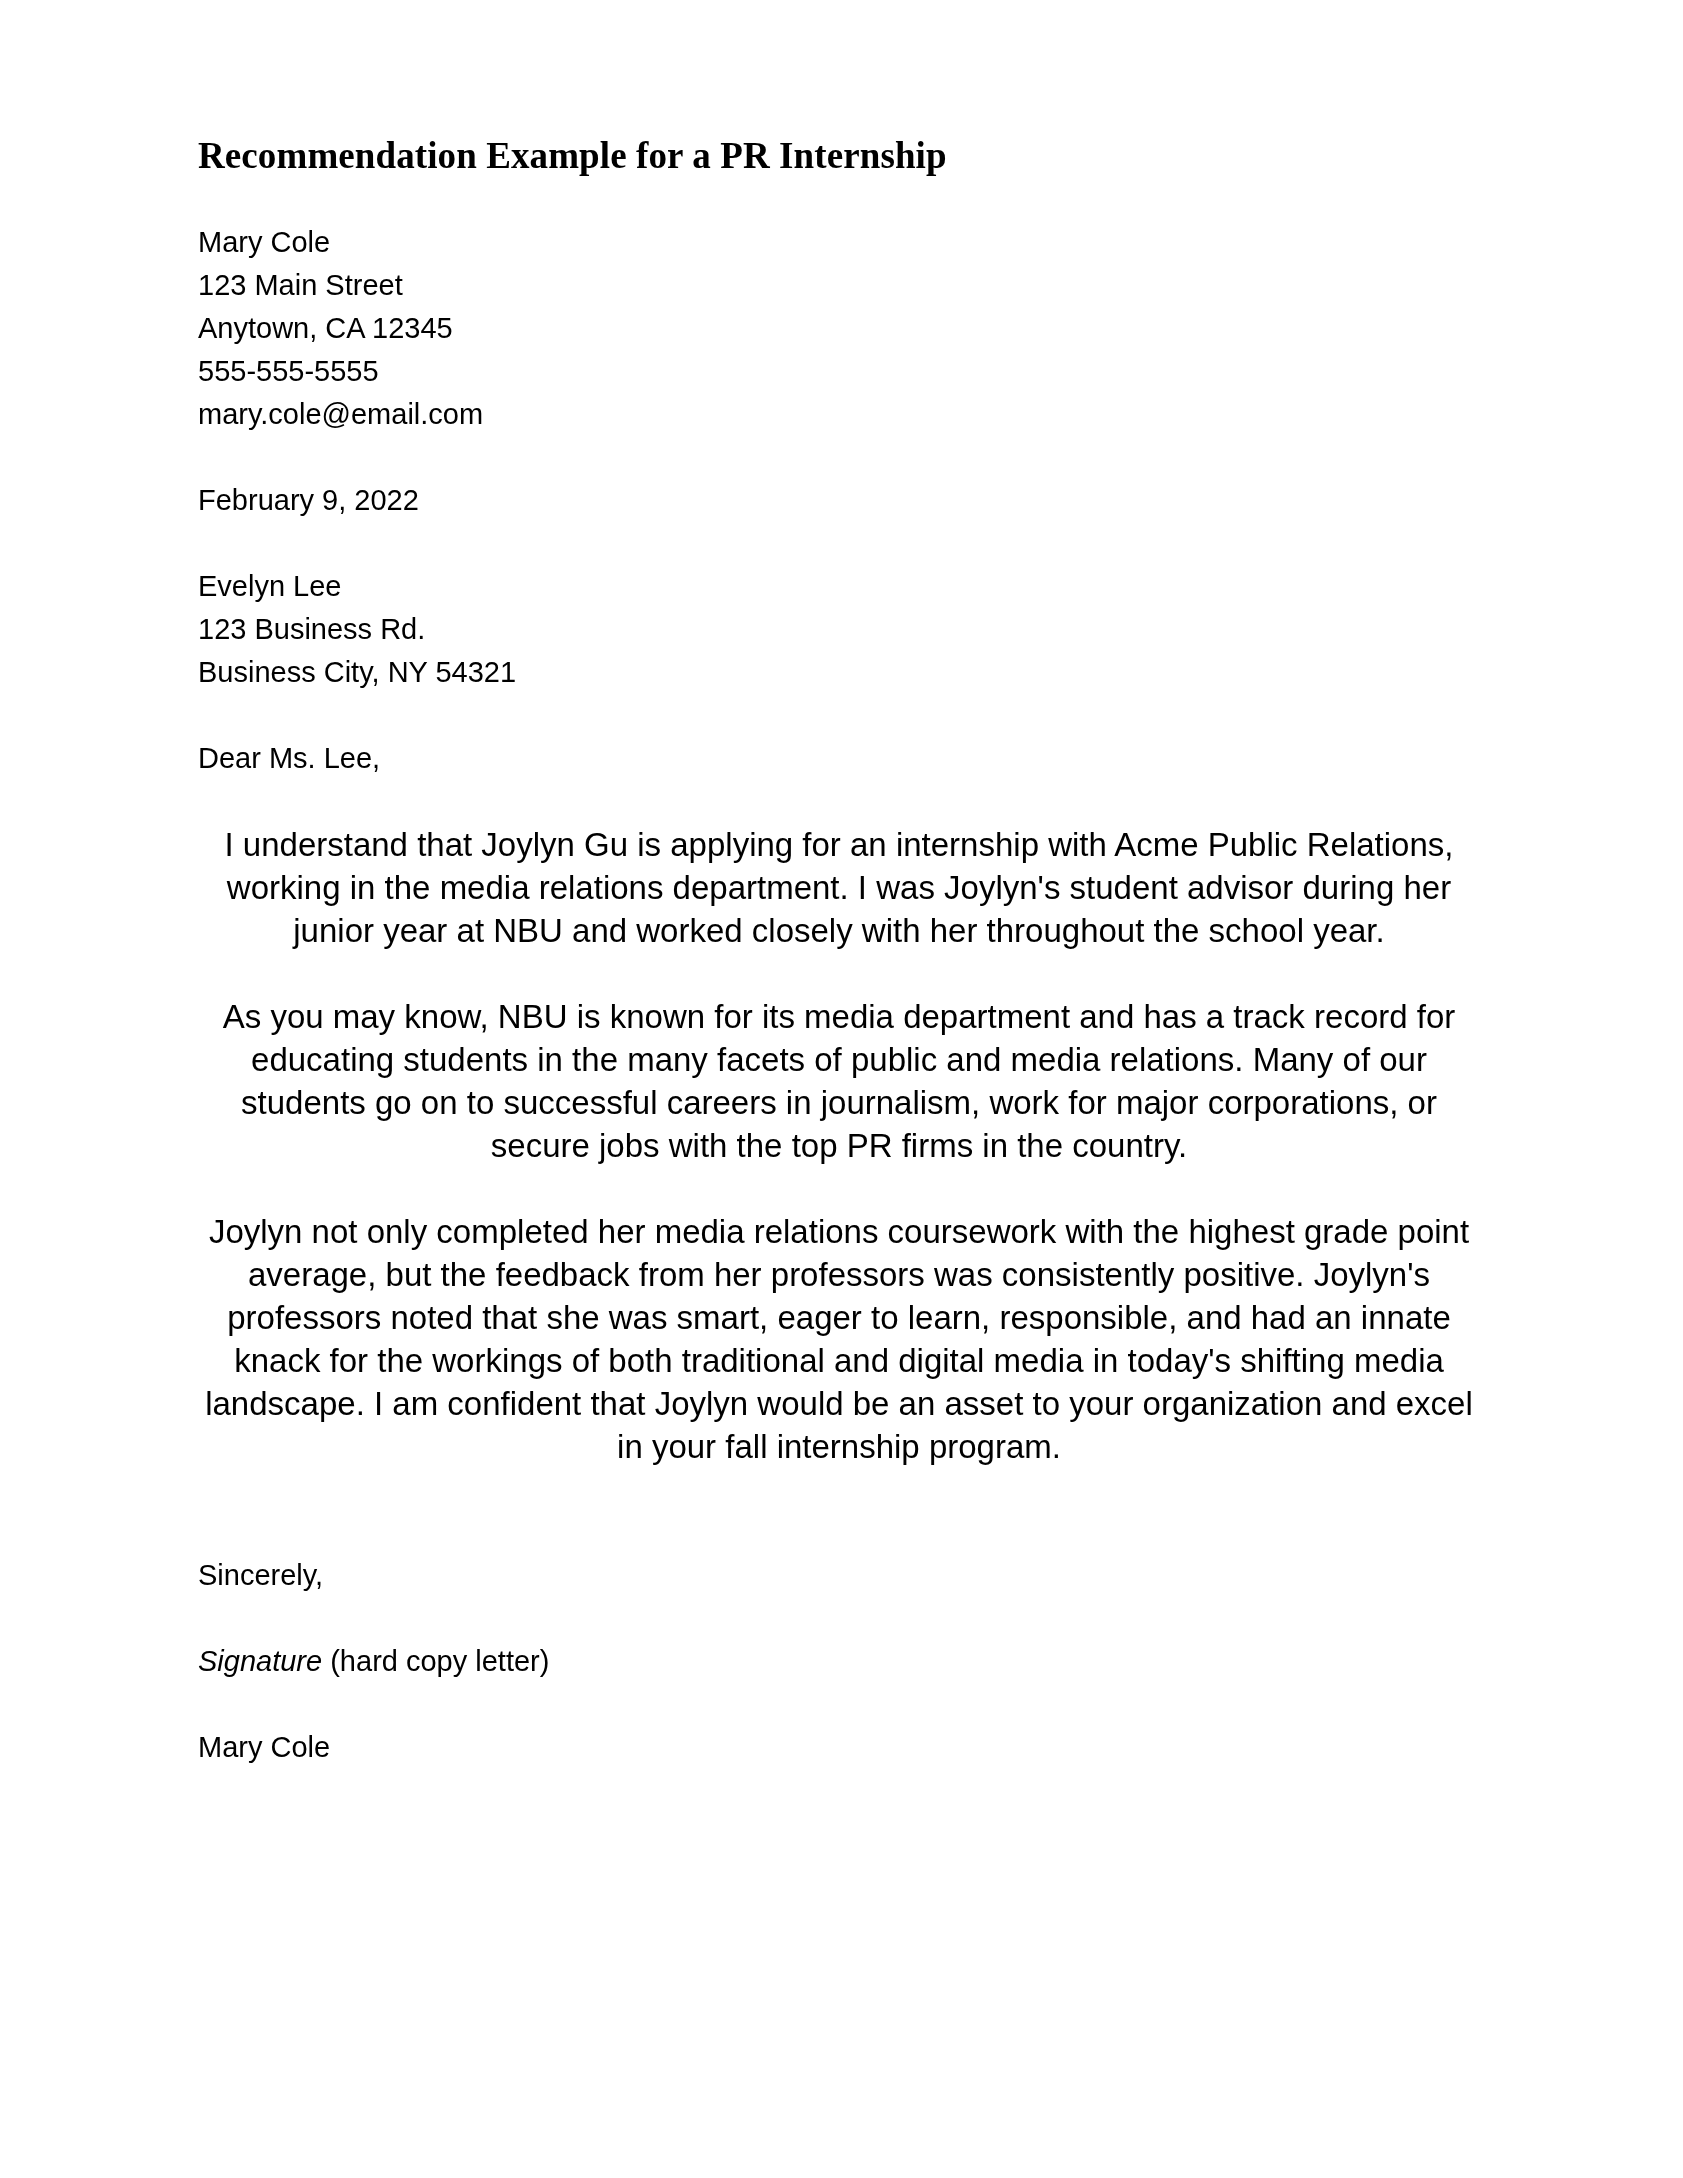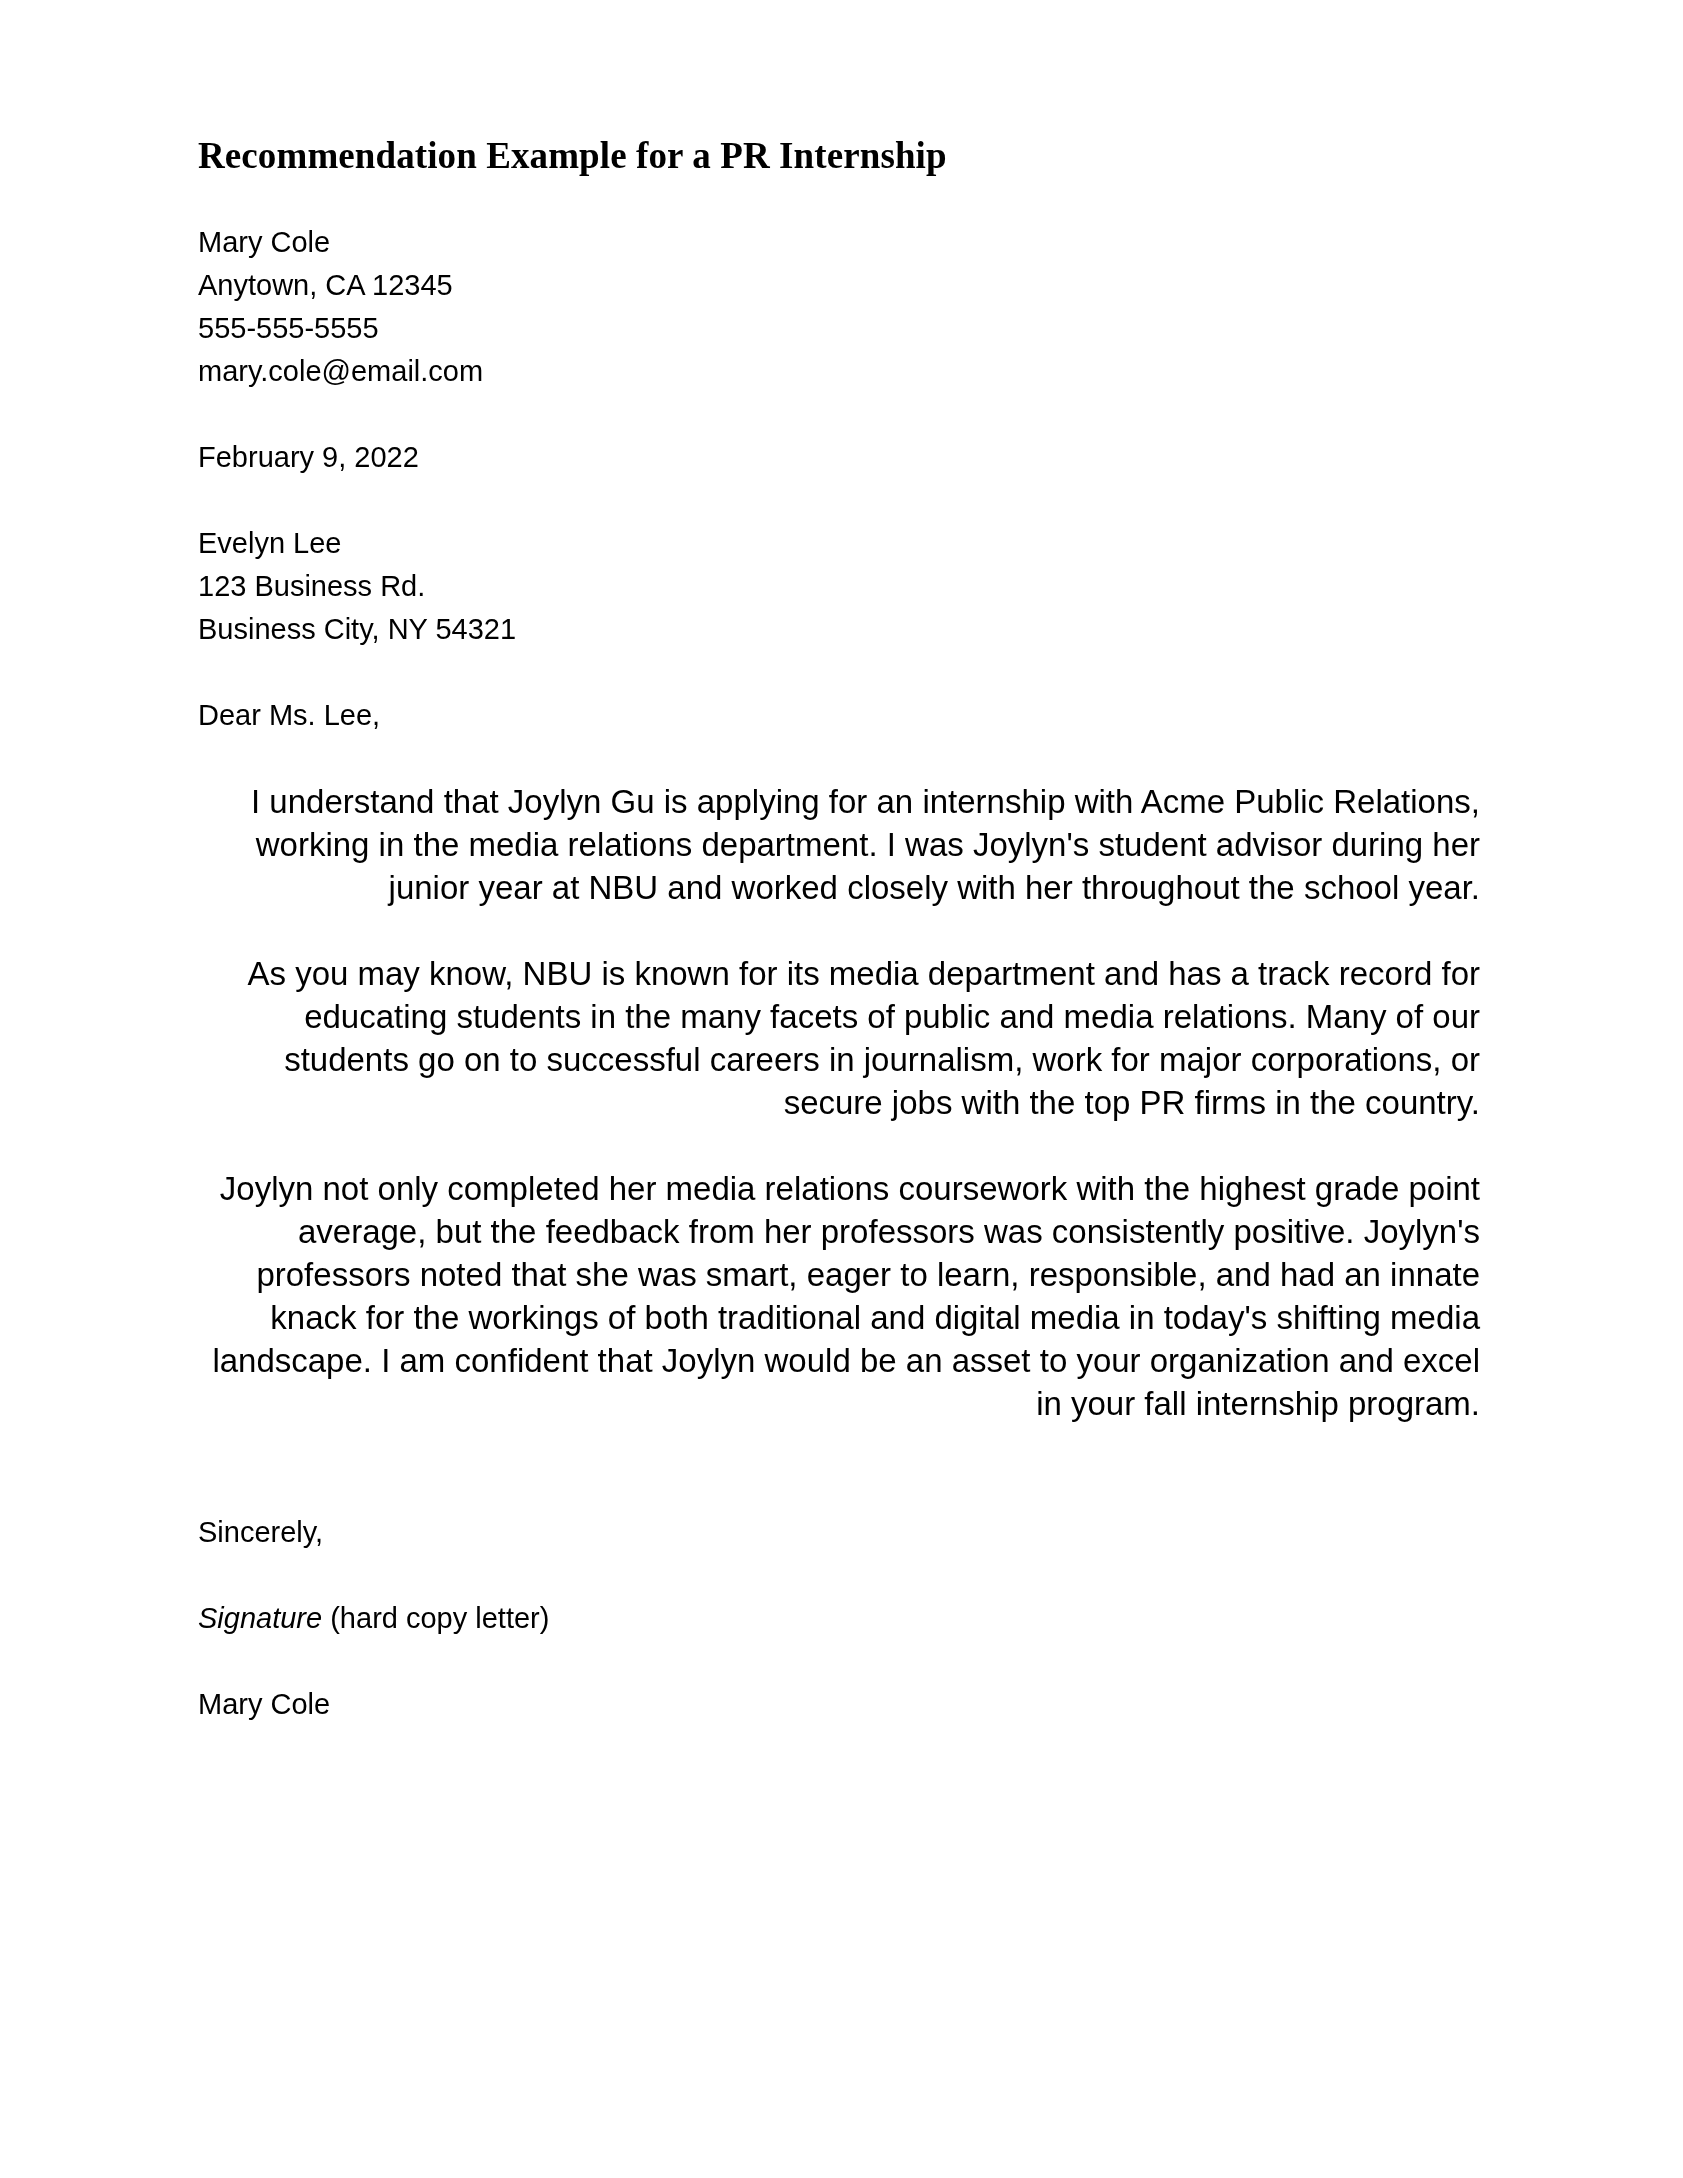--- a/index.html
+++ b/index.html
@@ -56,21 +56,21 @@
 
   .addr-line {
     display: block;
     white-space: nowrap;
   }
 
   p.para {
     font-size: 33px;
     line-height: 43px;
     margin: 0;
-    text-align: right;
+    text-align: center;
     color: #000000;
   }
 
   .sig-italic {
     font-style: italic;
     margin-top: 42px;
   }
 </style>
 </head>
 <body>
@@ -78,20 +78,21 @@
 <div class="page">
 
   <div class="letter">
 
     <h1 class="doc-title">Recommendation Example for a PR Internship</h1>
 
     <div class="gap-para"></div>
 
     <div class="block">
       <span class="addr-line">Mary Cole</span>
+      <span class="addr-line">123 Main Street</span>
       <span class="addr-line">Anytown, CA 12345</span>
       <span class="addr-line">555-555-5555</span>
       <span class="addr-line">mary.cole@email.com</span>
     </div>
 
     <div class="gap-para"></div>
 
     <div class="block">February 9, 2022</div>
 
     <div class="gap-para"></div>

